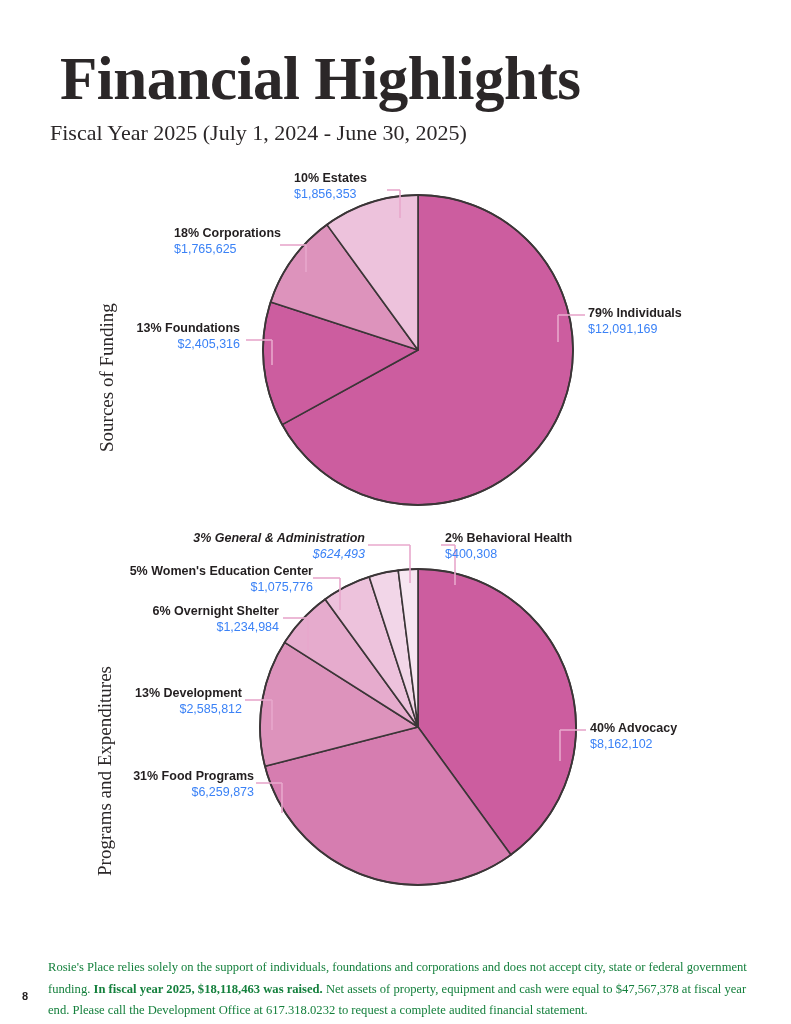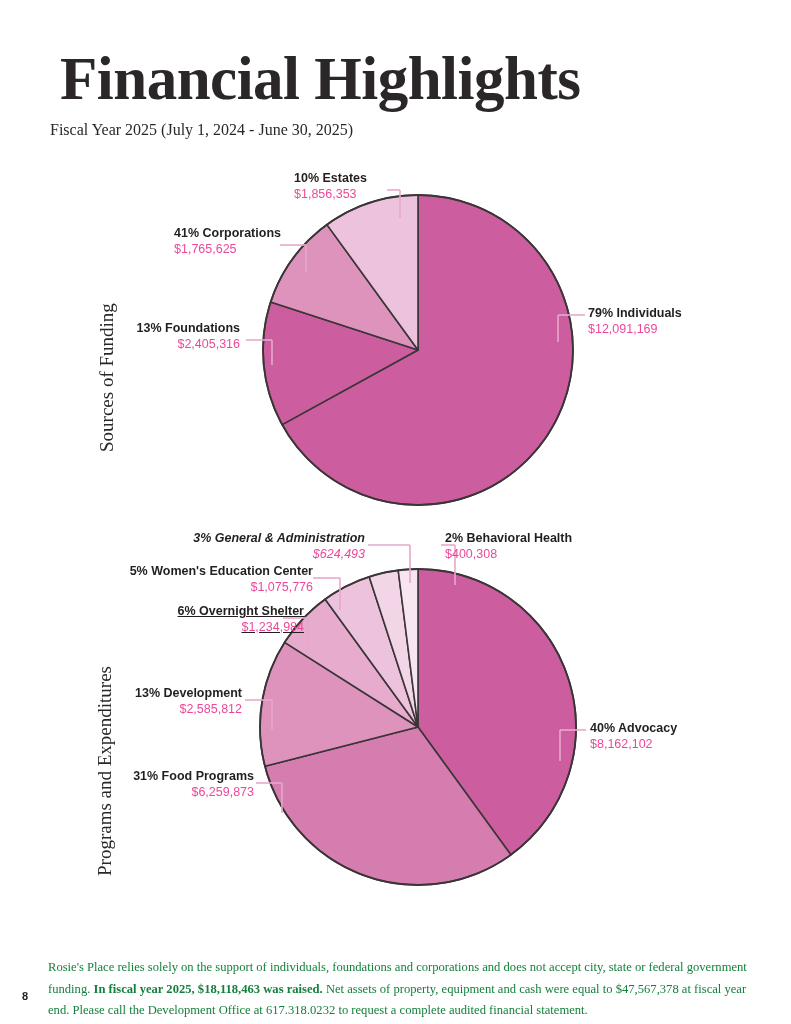--- a/index.html
+++ b/index.html
@@ -21,21 +21,21 @@
     font-weight:bold;
     font-size:61px;
     line-height:1.0;
     letter-spacing:-0.5px;
     color:#2b2728;
     margin:12px;
     white-space:nowrap;
   }
   .subtitle {
     font-family:"Liberation Serif", serif;
-    font-size:16px;
+    font-size:22px;
     line-height:1.1;
     color:#2b2728;
     margin:10px 0 0 2px;
     white-space:nowrap;
   }
 
   
   .vcap {
     position:absolute;
     font-family:"Liberation Serif", serif;
@@ -63,21 +63,21 @@
   }
   .callout .pct {
     font-size:12.5px;
     font-weight:bold;
     color:#231f20;
     display:block;
   }
   .callout .amt {
     font-size:12.5px;
     font-weight:normal;
-    color:#ec4899;
+    color:#3b82f6;
     display:block;
   }
   .callout.right { text-align:left; }
   .callout.left  { text-align:right; }
 
   
   .footer {
     position:absolute;
     left:48px; top:928px; width:700px;
     font-family:"Liberation Serif", serif;
@@ -132,21 +132,21 @@
         <g>
           <line x1="585" y1="155" x2="558" y2="155" stroke="#e8a8cc" stroke-width="1.6"></line>
           <line x1="558" y1="155" x2="558" y2="182" stroke="#e8a8cc" stroke-width="1.6"></line>
         </g>
       </svg>
   <div class="callout right" style="left: 294px; top: 10px;">
         <span class="pct">10% Estates</span>
         <span class="amt">$1,856,353</span>
       </div>
       <div class="callout right" style="left: 174px; top: 65px;">
-        <span class="pct">41% Corporations</span>
+        <span class="pct">18% Corporations</span>
         <span class="amt">$1,765,625</span>
       </div>
       <div class="callout left" style="right: 551px; top: 160px;">
         <span class="pct">13% Foundations</span>
         <span class="amt">$2,405,316</span>
       </div>
       <div class="callout right" style="left: 588px; top: 145px;">
         <span class="pct">79% Individuals</span>
         <span class="amt">$12,091,169</span>
       </div>
@@ -196,21 +196,21 @@
         <span class="amt">$400,308</span>
       </div>
       <div class="callout left" style="right: 426px; top: 5px; font-style: italic;">
         <span class="pct">3% General &amp; Administration</span>
         <span class="amt">$624,493</span>
       </div>
       <div class="callout left" style="right: 478px; top: 38px;">
         <span class="pct">5% Women's Education Center</span>
         <span class="amt">$1,075,776</span>
       </div>
-      <div class="callout left" style="right: 487px; top: 78px; text-decoration: underline;">
+      <div class="callout left" style="right: 512px; top: 78px;">
         <span class="pct">6% Overnight Shelter</span>
         <span class="amt">$1,234,984</span>
       </div>
       <div class="callout left" style="right: 549px; top: 160px;">
         <span class="pct">13% Development</span>
         <span class="amt">$2,585,812</span>
       </div>
       <div class="callout left" style="right: 537px; top: 243px;">
         <span class="pct">31% Food Programs</span>
         <span class="amt">$6,259,873</span>

